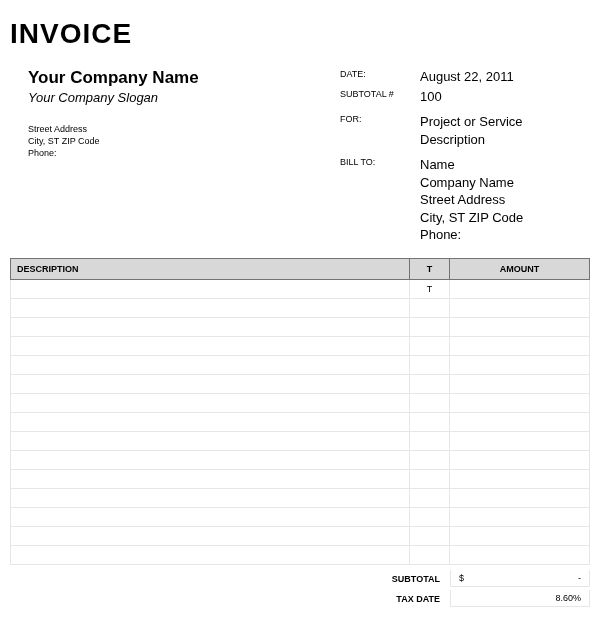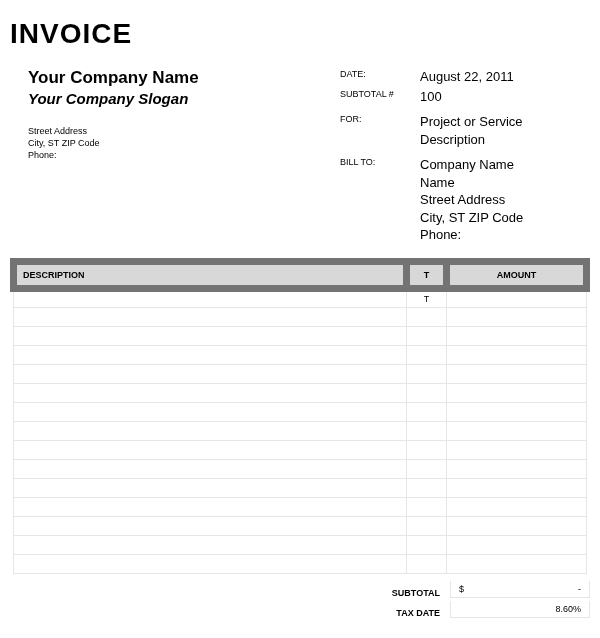--- a/index.html
+++ b/index.html
@@ -19,37 +19,37 @@
     margin-bottom: 18px;
     padding-right: 4px;
   }
   .header {
     display: flex;
     gap: 8px;
     margin-bottom: 12px;
   }
   .company-block { flex: 1; padding-left: 18px; }
   .company-name { font-size: 17px; font-weight: bold; }
-  .company-slogan { font-size: 15px; font-style: italic; font-weight: bold; margin-top: 2px; }
+  .company-slogan { font-size: 13px; font-style: italic; font-weight: normal; margin-top: 2px; }
   .company-addr { margin-top: 18px; line-height: 1.35; font-size: 9px; }
   .meta-block { width: 250px; }
   .meta-row { display: flex; margin-bottom: 2px; line-height: 1.35; }
   .meta-label { width: 80px; font-weight: normal; font-size: 9px; }
   .meta-value { flex: 1; font-size: 13px; }
   .meta-spacer { height: 6px; }
   .billto-value { line-height: 1.35; }
 
   .table {
     width: 100%;
     border-collapse: collapse;
     margin-top: 4px;
   }
   .table th {
     background: #d8d8d8;
-    border: 7px solid #737373;
+    border: 1px solid #737373;
     font-size: 9px;
     font-weight: bold;
     padding: 5px 6px;
     text-align: left;
   }
   .table th.col-t { width: 40px; text-align: center; }
   .table th.col-amt { width: 140px; text-align: center; }
   .table td {
     border: 1px solid #e6e6e6;
     height: 19px;
@@ -58,21 +58,21 @@
   }
   .table td.col-t { text-align: center; }
   .table td.col-amt { text-align: right; }
 
   .totals {
     margin-top: 4px;
   }
   .totals-row {
     display: flex;
     justify-content: flex-end;
-    align-items: flex-end;
+    align-items: center;
     height: 20px;
   }
   .totals-label {
     font-size: 9px;
     font-weight: bold;
     text-align: right;
     padding-right: 10px;
     width: 100px;
   }
   .totals-cell {
@@ -115,22 +115,22 @@
     </div>
     <div class="meta-spacer"></div>
     <div class="meta-row">
       <div class="meta-label">FOR:</div>
       <div class="meta-value">Project or Service Description</div>
     </div>
     <div class="meta-spacer"></div>
     <div class="meta-row">
       <div class="meta-label">BILL TO:</div>
       <div class="meta-value billto-value">
+        <div>Name</div>
         <div>Company Name</div>
-        <div>Name</div>
         <div>Street Address</div>
         <div>City, ST  ZIP Code</div>
         <div>Phone:</div>
       </div>
     </div>
   </div>
 </div>
 
 <table class="table">
   <thead>

